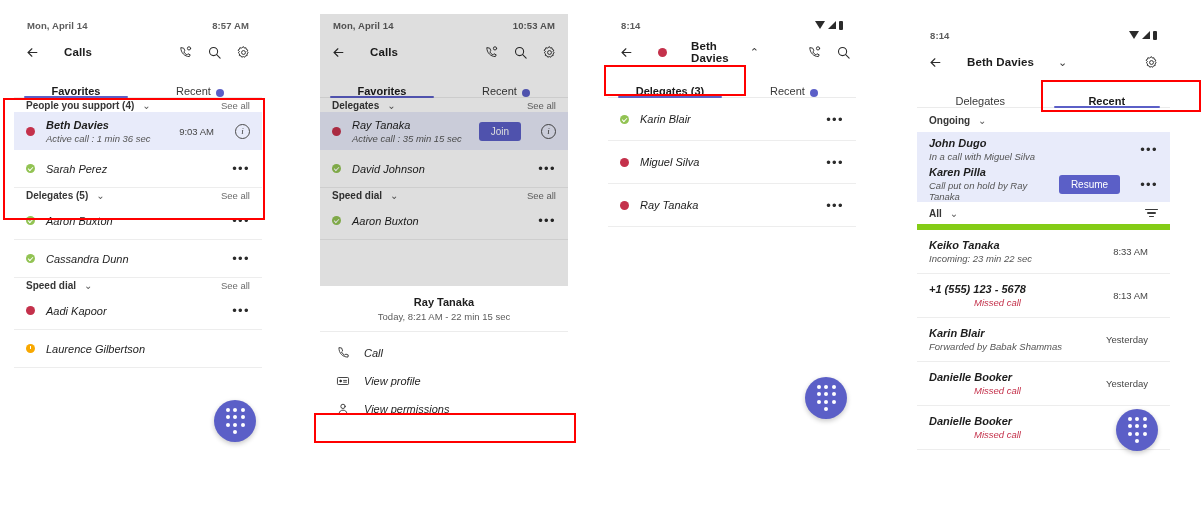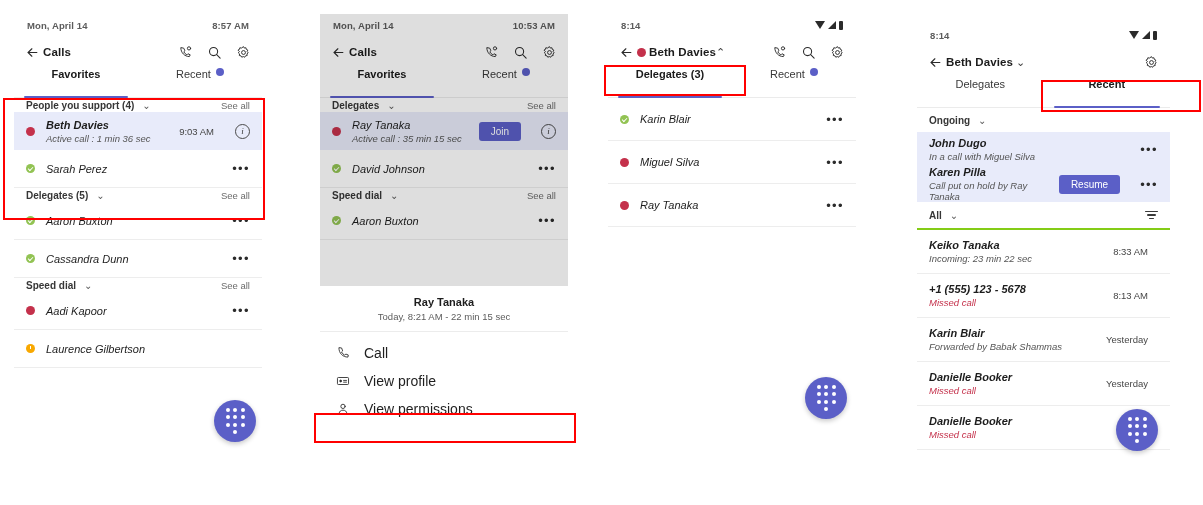--- a/index.html
+++ b/index.html
@@ -20,21 +20,21 @@
     font-size: 9.5px; color: #5c5c5c; letter-spacing: .1px; font-weight: bold;
   }
   .sb-icons { display: flex; align-items: center; gap: 3px; }
   .sb-wifi { width:0;height:0;border-left:5px solid transparent;border-right:5px solid transparent;border-top:8px solid #2b2b2b; }
   .sb-sig  { width:0;height:0;border-left:8px solid transparent;border-bottom:8px solid #2b2b2b; }
   .sb-bat  { width:4px;height:9px;background:#2b2b2b;border-radius:1px; }
 
   
   .appbar {
     height: 32px; display: flex; align-items: center;
-    padding: 0 11px; gap: 3px;
+    padding: 0 11px; gap: 24px;
   }
   .appbar .title {
     font-size: 11.5px; font-weight: bold; color: #1c1c1c; letter-spacing: .1px;
   }
   .appbar .spacer { flex: 1; }
   .ab-icons { display: flex; align-items: center; gap: 14px; }
   .icon { display:inline-flex; align-items:center; justify-content:center; }
   .icon svg { display:block; }
 
   .presence { width: 9px; height: 9px; border-radius: 50%; flex: none; }
@@ -47,21 +47,21 @@
   }
   .presence.away      { background: #f8a800; position:relative; }
   .presence.away::after{
     content:""; position:absolute; left:4px; top:2px;
     width:1.2px; height:3px; background:#fff;
   }
 
   
   .tabs { display: flex; height: 30px; border-bottom: 1px solid #ebebeb; position: relative; }
   .tab {
-    flex: 1; display: flex; align-items: flex-start; justify-content: center;
+    flex: 1; display: flex; align-items: flex-end; justify-content: center;
     gap: 5px; font-size: 11px; color: #383838; position: relative;
   }
   .tab.active { font-weight: bold; color: #1a1a1a; }
   .tab.active .tab-underline {
     position: absolute; left: 8%; right: 8%; bottom: -1px;
     height: 2px; background: #5b5fc7; border-radius: 2px;
   }
   .tab .dot { width: 8px; height: 8px; border-radius: 50%; background: #5b5fc7; }
 
   
@@ -78,21 +78,21 @@
   .row {
     display: flex; align-items: center; gap: 11px;
     padding: 0 12px; min-height: 38px;
     border-bottom: 1px solid #ededed;
   }
   .row.hl { background: #e8ebfa; border-bottom: none; }
   .row .texts { flex: 1; min-width: 0; font-style: italic; }
   .row .name { font-size: 11px; color: #1d1d1d; }
   .row .name.b { font-weight: bold; }
   .row .sub  { font-size: 9.5px; color: #555; margin-top: 2px; }
-  .row .sub.missed { color: #c4314b; }
+  .row .sub.missed { color: #c4314b; margin-left: 45px; }
   .row .time { font-size: 9.5px; color: #464646; margin-right: 10px; white-space: nowrap; }
   .dots { color: #2b2b2b; font-size: 13px; letter-spacing: 1.4px; line-height: 1; }
   .info-circle {
     width: 15px; height: 15px; border-radius: 50%; border: 1px solid #4a4a4a;
     display:flex; align-items:center; justify-content:center;
     font-size: 9px; color:#3a3a3a; font-family:"Liberation Serif", serif; font-style: italic;
   }
   .btn-pill {
     background: #5b5fc7; color: #fff; font-size: 10px;
     padding: 4px 12px; border-radius: 3px; border: none;
@@ -112,21 +112,21 @@
 
   
   .dim { position: absolute; left:0; right:0; top:0; background: rgba(0,0,0,.13); }
   .sheet {
     position: absolute; left: 0; right: 0; bottom: 0;
     background: #fff; border-radius: 9px 9px 0 0; padding-top: 10px;
   }
   .sheet-title { text-align:center; font-size: 11px; font-weight: bold; color:#1d1d1d; }
   .sheet-sub   { text-align:center; font-size: 9.5px; color:#5c5c5c; margin-top: 3px; padding-bottom: 9px;
                  border-bottom: 1px solid #ececec; }
-  .sheet-item { display:flex; align-items:center; gap: 14px; height: 28px; padding: 0 16px; font-size: 14px; color:#1f1f1f; }
+  .sheet-item { display:flex; align-items:center; gap: 14px; height: 28px; padding: 0 16px; font-size: 11px; color:#1f1f1f;font-style:italic; }
 
   
   .redbox { position: absolute; border: 2.5px solid #ff0000; pointer-events:none; }
 
   
   .filt { display:flex; flex-direction:column; gap:2px; align-items:center; }
   .filt b { display:block; background:#3a3a3a; height:1.4px; border-radius:1px; }
 </style>
 </head>
 <body>
@@ -534,21 +534,21 @@
       <div class="row" style="background:transparent;border-bottom:none;min-height:34px;">
         <span class="texts">
           <div class="name b">Karen Pilla</div>
           <div class="sub">Call put on hold by Ray Tanaka</div>
         </span>
         <button class="btn-pill">Resume</button>
         <span class="dots">•••</span>
       </div>
     </div>
 
-    <div class="section" style="height:28px;border-bottom:2px solid #84cc16;">
+    <div class="section" style="height:28px;border-bottom:6px solid #84cc16;">
       <span class="label">All</span>
       <span class="chev">⌄</span>
       <span class="spacer"></span>
       <span class="filt" style="width:13px;">
         <b style="width:13px;"></b>
           <b style="width:9px;"></b>
           <b style="width:5px;"></b>
       </span>
     </div>
 

